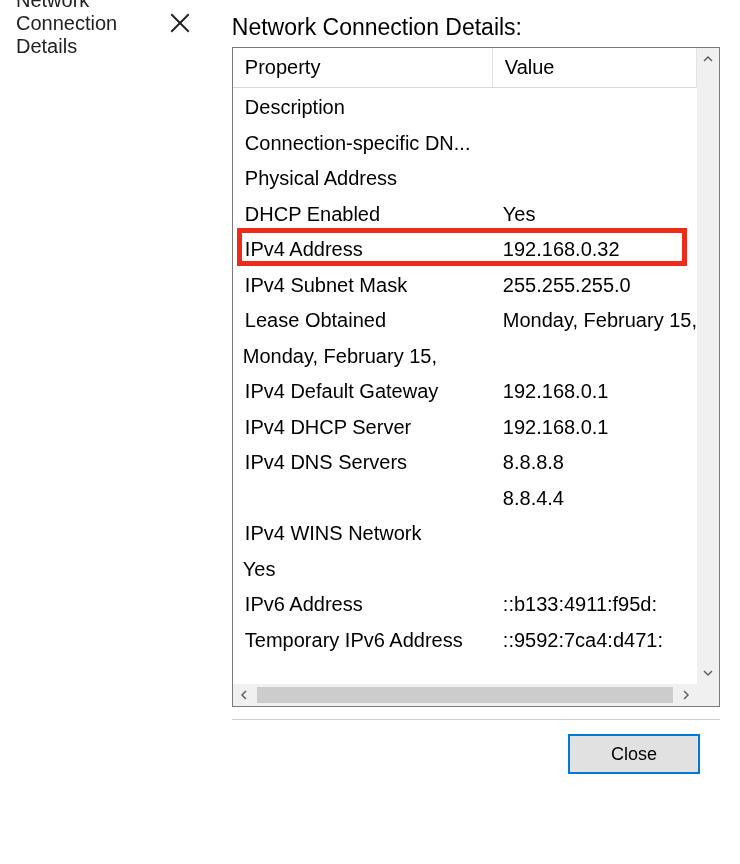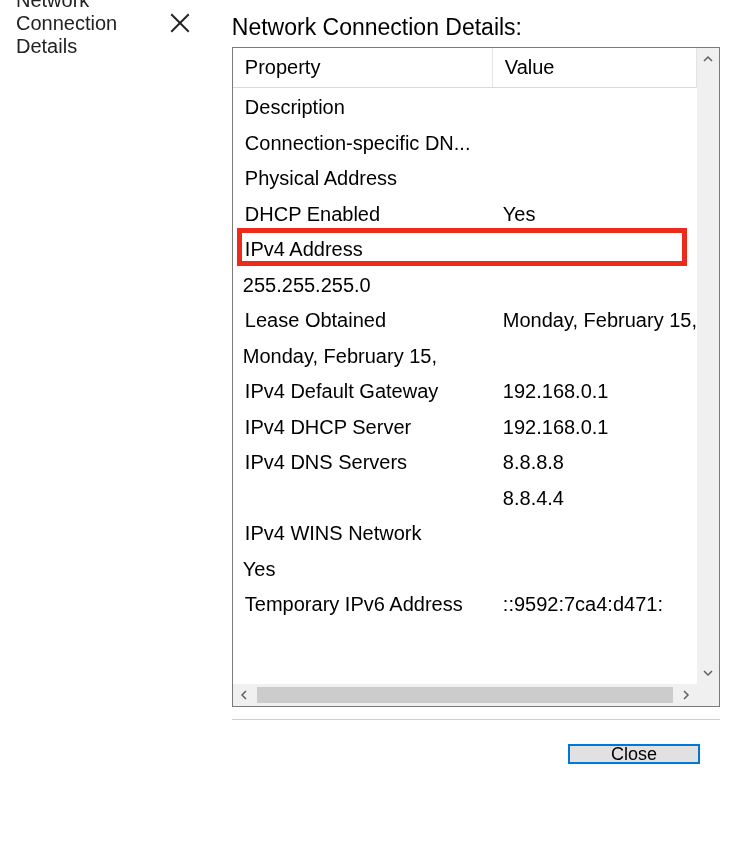--- a/index.html
+++ b/index.html
@@ -134,21 +134,21 @@
     .sep {
       height: 1px; border-top: 1px solid #cfcfcf;
       margin: 12px 0 0 0;
     }
     .footer {
       height: 68px;
       display: flex; justify-content: flex-end; align-items: center;
       padding-right: 20px;
     }
     .close-button {
-      width: 132px; height: 20px;
+      width: 132px; height: 40px;
       border: 2px solid #0078d7;
       background: #e1e1e1;
       display: flex; align-items: center; justify-content: center;
       font-size: 18px;
       cursor: default;
     }
   </style>
 </head>
 <body>
 
@@ -186,22 +186,24 @@
               <div class="row">
                 <div class="cprop">Physical Address</div>
                 <div class="cval"></div>
               </div>
               <div class="row">
                 <div class="cprop">DHCP Enabled</div>
                 <div class="cval">Yes</div>
               </div>
               <div class="row">
                 <div class="cprop">IPv4 Address</div>
-              </div>
-              <div class="row">
+                <div class="cval">192.168.0.32</div>
+              </div>
+              <div class="row">
+                <div class="cprop">IPv4 Subnet Mask</div>
                 <div class="cval">255.255.255.0</div>
               </div>
               <div class="row">
                 <div class="cprop">Lease Obtained</div>
                 <div class="cval">Monday, February 15,</div>
               </div>
               <div class="row">
                 <div class="cval">Monday, February 15,</div>
               </div>
               <div class="row">
@@ -219,20 +221,24 @@
               <div class="row">
                 <div class="cprop"></div>
                 <div class="cval">8.8.4.4</div>
               </div>
               <div class="row">
                 <div class="cprop">IPv4 WINS Network</div>
                 <div class="cval"></div>
               </div>
               <div class="row">
                 <div class="cval">Yes</div>
+              </div>
+              <div class="row">
+                <div class="cprop">IPv6 Address</div>
+                <div class="cval">::b133:4911:f95d:</div>
               </div>
               <div class="row">
                 <div class="cprop">Temporary IPv6 Address</div>
                 <div class="cval">::9592:7ca4:d471:</div>
               </div>
             </div>
           <div class="hl" id="hlbox" style="top: 180px; left: 4px; width: 450px; height: 37.5px;"></div>
         </div>
 
         <div class="vscroll">

